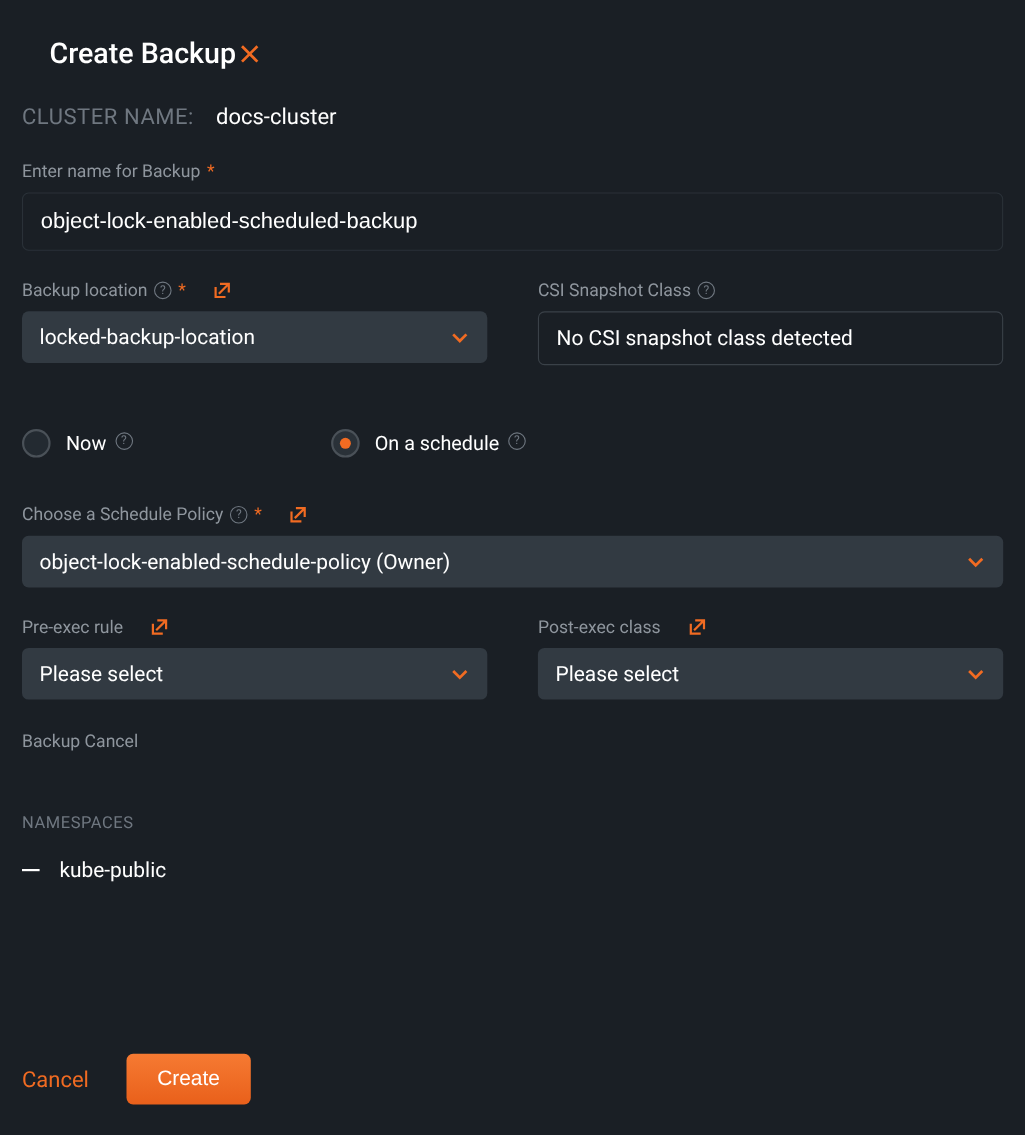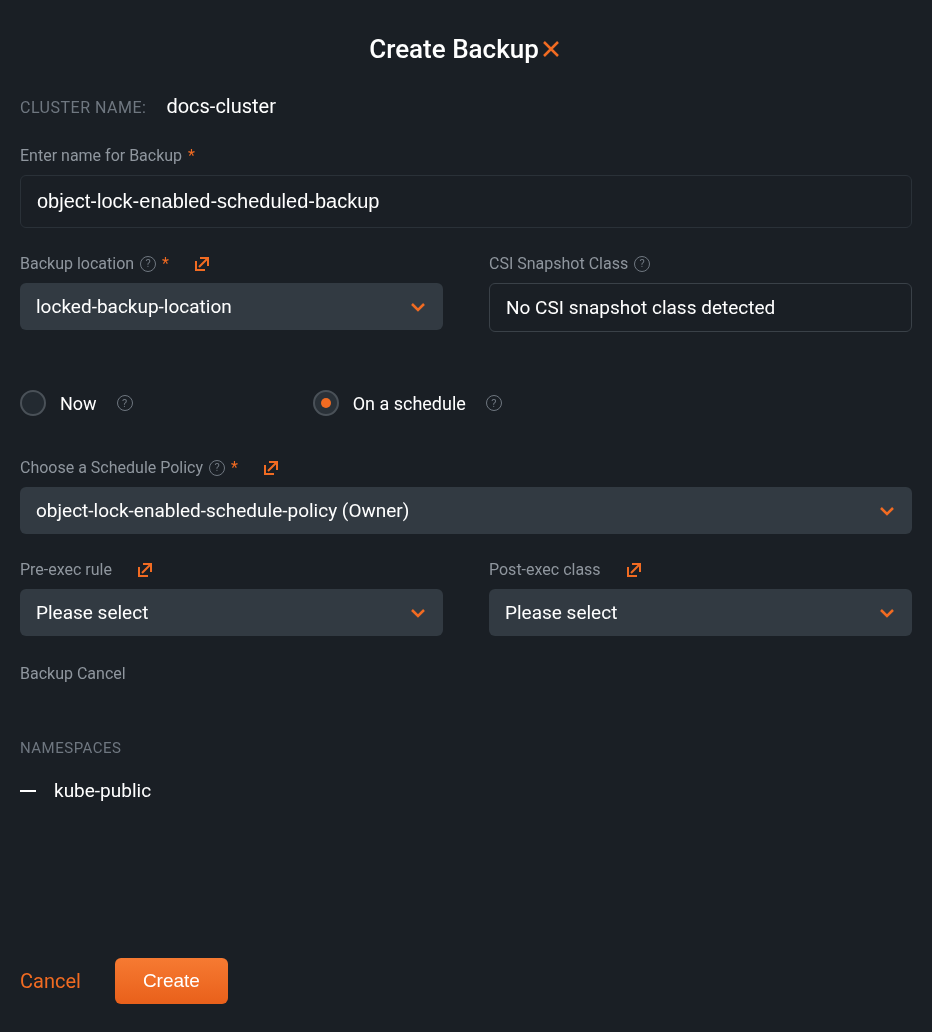--- a/index.html
+++ b/index.html
@@ -12,23 +12,24 @@
   }
   .dialog {
     width: 100%; height: 100%;
     padding: 34px 20px 28px 20px;
     display: flex;
     flex-direction: column;
     position: relative;
   }
   .header {
     display: flex;
-    justify-content: center;
+    justify-content: flex-start;
     align-items: center;
     margin-bottom: 30px;
+    margin-left: 25px;
   }
   .title {
     font-size: 26px;
     font-weight: 500;
     color: #ffffff;
   }
   .close-btn {
     width: 24px; height: 24px;
     display: flex; align-items: center; justify-content: center;
     cursor: pointer;
@@ -36,21 +37,21 @@
   }
   .close-btn svg { width: 18px; height: 18px; stroke: #f16b22; stroke-width: 2.5; fill: none; }
 
   .cluster-row {
     display: flex;
     align-items: baseline;
     gap: 20px;
     margin-bottom: 28px;
   }
   .cluster-label {
-    font-size: 16px;
+    font-size: 20px;
     color: #6f7780;
     letter-spacing: 0.5px;
   }
   .cluster-value {
     font-size: 20px;
     color: #ffffff;
     font-weight: 400;
   }
 
   .field { margin-bottom: 26px; }
@@ -145,22 +146,21 @@
     width: 10px; height: 10px;
     border-radius: 50%;
     background: #f16b22;
     display: none;
   }
   .radio-outer.selected .radio-inner { display: block; }
   .radio-label {
     font-size: 18px;
     color: #ffffff;
     display: flex;
-    align-items: center;
-    gap: 20px;
+    gap: 8px;
   }
 
   .select-wide {
     width: 100%;
     background: #323a42;
     border-radius: 6px;
     padding: 12px 16px;
     display: flex;
     justify-content: space-between;
     align-items: center;

